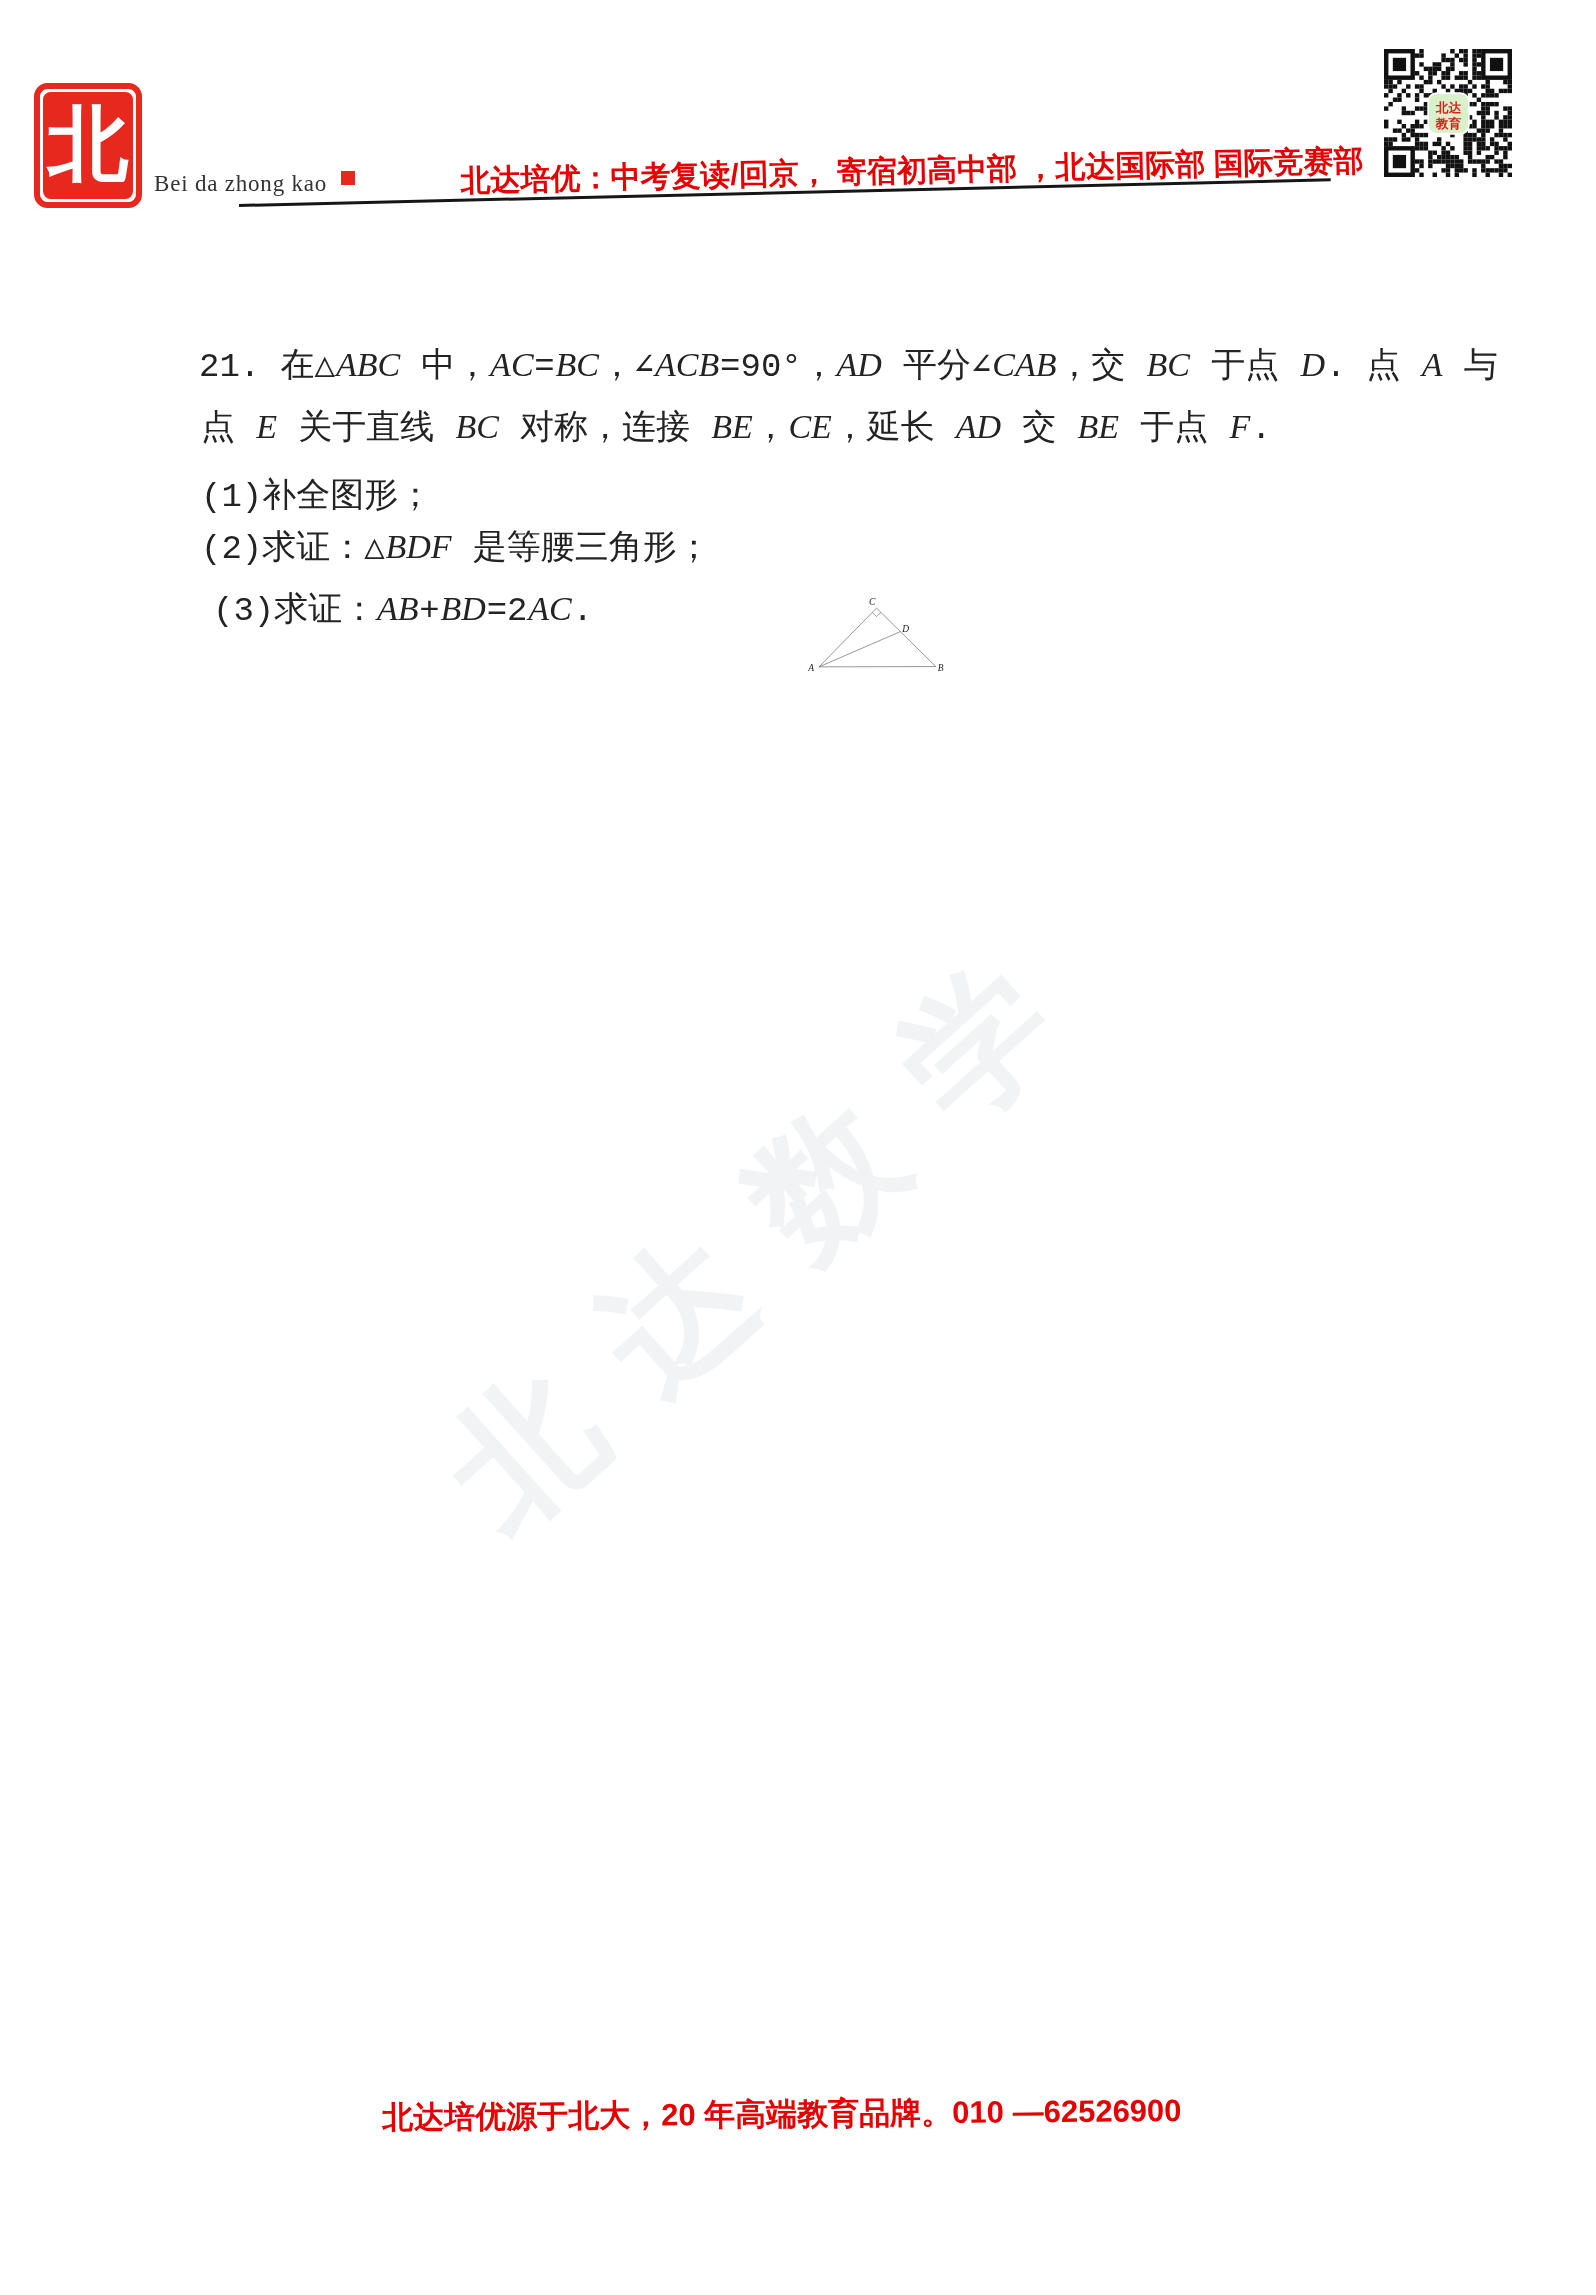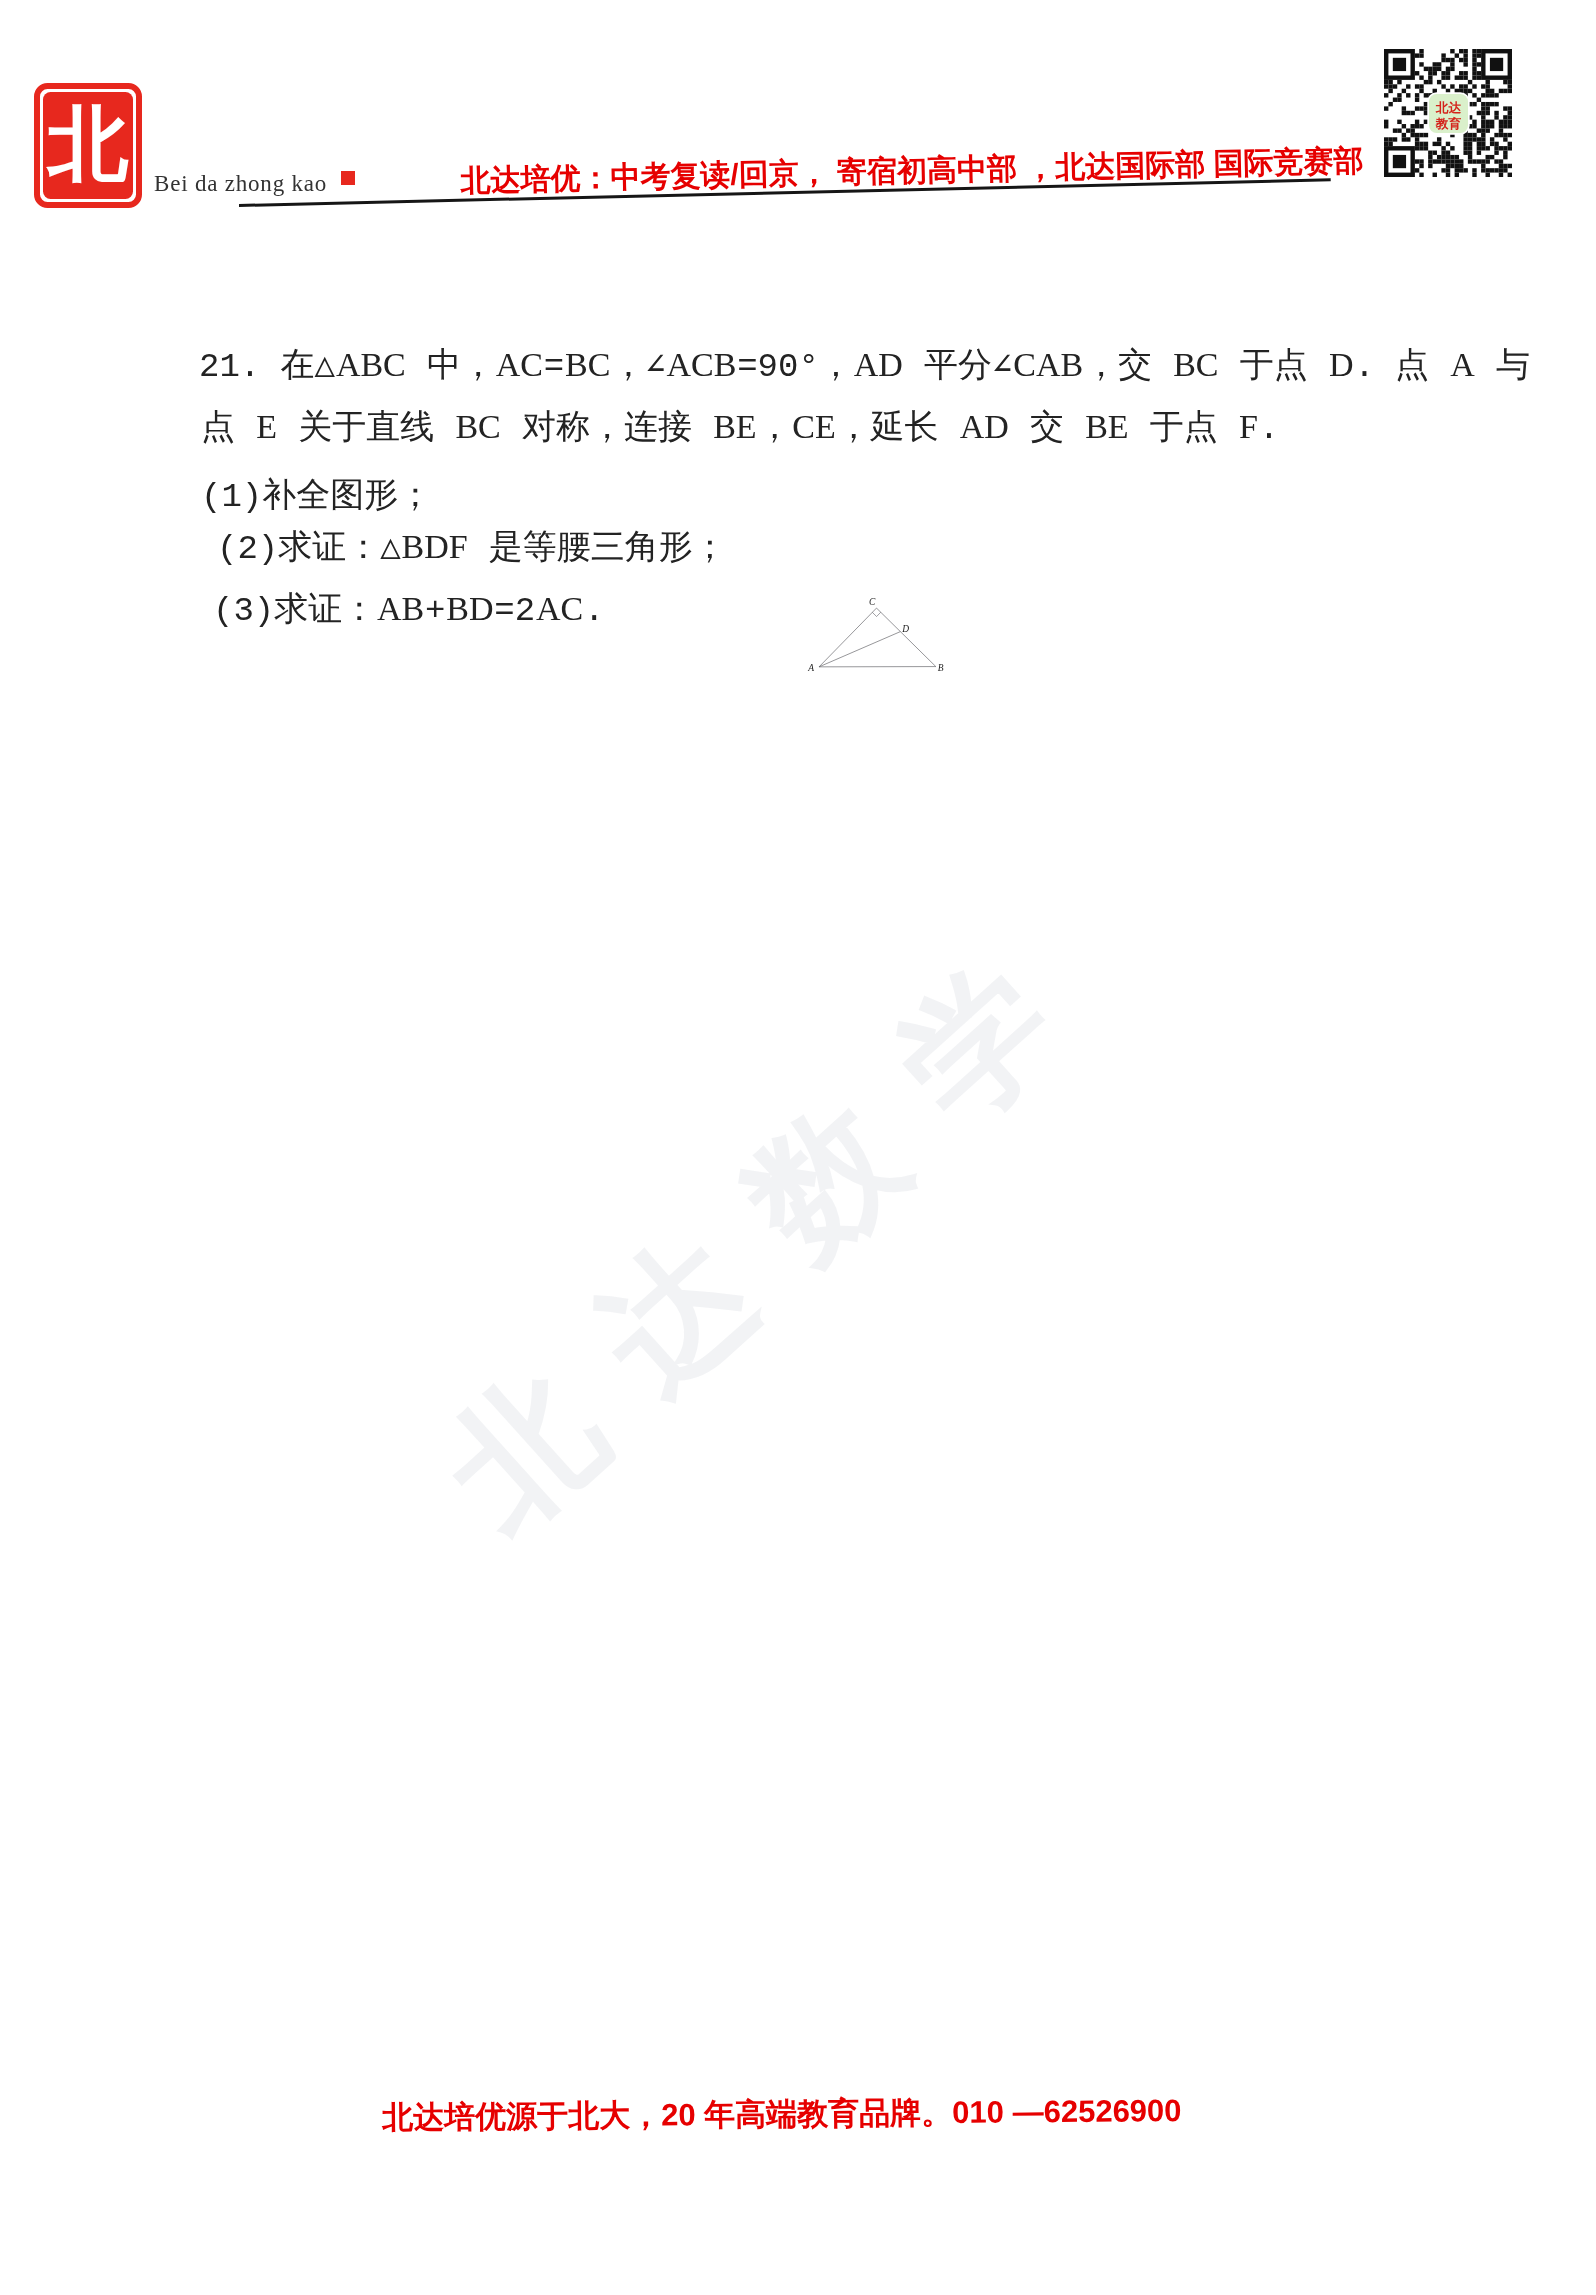--- a/index.html
+++ b/index.html
@@ -28,21 +28,21 @@
   .qr{position:absolute;left:1384px;top:49px;width:128px;height:128px;}
   .qr svg{position:absolute;left:0;top:0;}
   .qr-badge{position:absolute;left:45px;top:45px;width:39px;height:39px;background:#daf0cb;
         border-radius:7.6px;display:flex;flex-direction:column;align-items:center;justify-content:flex-end;
         box-shadow:0 0 0 1.7px #ffffff;}
   .qr-badge div{font-size:12.7px;line-height:1.25;font-weight:bold;color:#d4241c;
         font-family:"Liberation Sans",sans-serif;}
 
   
   .qline{position:absolute;font-size:34px;color:#232323;white-space:nowrap;line-height:1.15;}
-  .qline .var{font-family:"Liberation Serif",serif;padding:0 0.8px;}
+  .qline .var{font-style:italic;font-family:"Liberation Serif",serif;padding:0 0.8px;}
   .qline .cn{font-family:Liberation Mono, monospace;}
 
   
   .figure{position:absolute;left:760px;top:591px;}
   .figure text{font-style:italic;font-size:35px;fill:#1c1c1c;font-family:"Liberation Serif",serif;}
 
   
   .watermark{position:absolute;left:182px;top:1132px;width:1183px;height:194px;
         transform:rotate(-42deg);transform-origin:center center;text-align:center;
         font-size:144px;font-weight:bold;letter-spacing:59px;white-space:nowrap;
@@ -412,21 +412,21 @@
       </svg>
     <div class="qr-badge">
       <div>北达</div>
       <div>教育</div>
     </div>
   </div>
 
   <div class="qline" style="left:199px;top:345px"><span class="cn">21.  在△</span><span class="var">ABC</span><span class="cn"> 中，</span><span class="var">AC</span><span class="cn">=</span><span class="var">BC</span><span class="cn">，∠</span><span class="var">ACB</span><span class="cn">=90°，</span><span class="var">AD</span><span class="cn"> 平分∠</span><span class="var">CAB</span><span class="cn">，交 </span><span class="var">BC</span><span class="cn"> 于点 </span><span class="var">D</span><span class="cn">.  点 </span><span class="var">A</span><span class="cn"> 与</span></div>
   <div class="qline" style="left:201px;top:407px"><span class="cn">点 </span><span class="var">E</span><span class="cn"> 关于直线 </span><span class="var">BC</span><span class="cn"> 对称，连接 </span><span class="var">BE</span><span class="cn">，</span><span class="var">CE</span><span class="cn">，延长 </span><span class="var">AD</span><span class="cn"> 交 </span><span class="var">BE</span><span class="cn"> 于点 </span><span class="var">F</span><span class="cn">.</span></div>
   <div class="qline" style="left:201px;top:475px"><span class="cn">(1)补全图形；</span></div>
-  <div class="qline" style="left:217px;top:527px"><span class="cn">(2)求证：△</span><span class="var">BDF</span><span class="cn"> 是等腰三角形；</span></div>
+  <div class="qline" style="left:201px;top:527px"><span class="cn">(2)求证：△</span><span class="var">BDF</span><span class="cn"> 是等腰三角形；</span></div>
   <div class="qline" style="left:213px;top:589px"><span class="cn">(3)求证：</span><span class="var">AB</span><span class="cn">+</span><span class="var">BD</span><span class="cn">=2</span><span class="var">AC</span><span class="cn">.</span></div>
 
   <svg class="figure" width="473" height="279" viewBox="900 700 1460 1030">
     <g stroke="#4f4f55" stroke-width="2.2" fill="none">
       <line x1="975" y1="980" x2="1406" y2="979"></line>
       <line x1="975" y1="980" x2="1187" y2="763"></line>
       <line x1="1187" y1="763" x2="1406" y2="979"></line>
       <line x1="975" y1="980" x2="1275" y2="850"></line>
       <path d="M1171.5,778.7 L1187.3,794.2 L1202.7,778.4" stroke-width="2"></path>
     </g>

